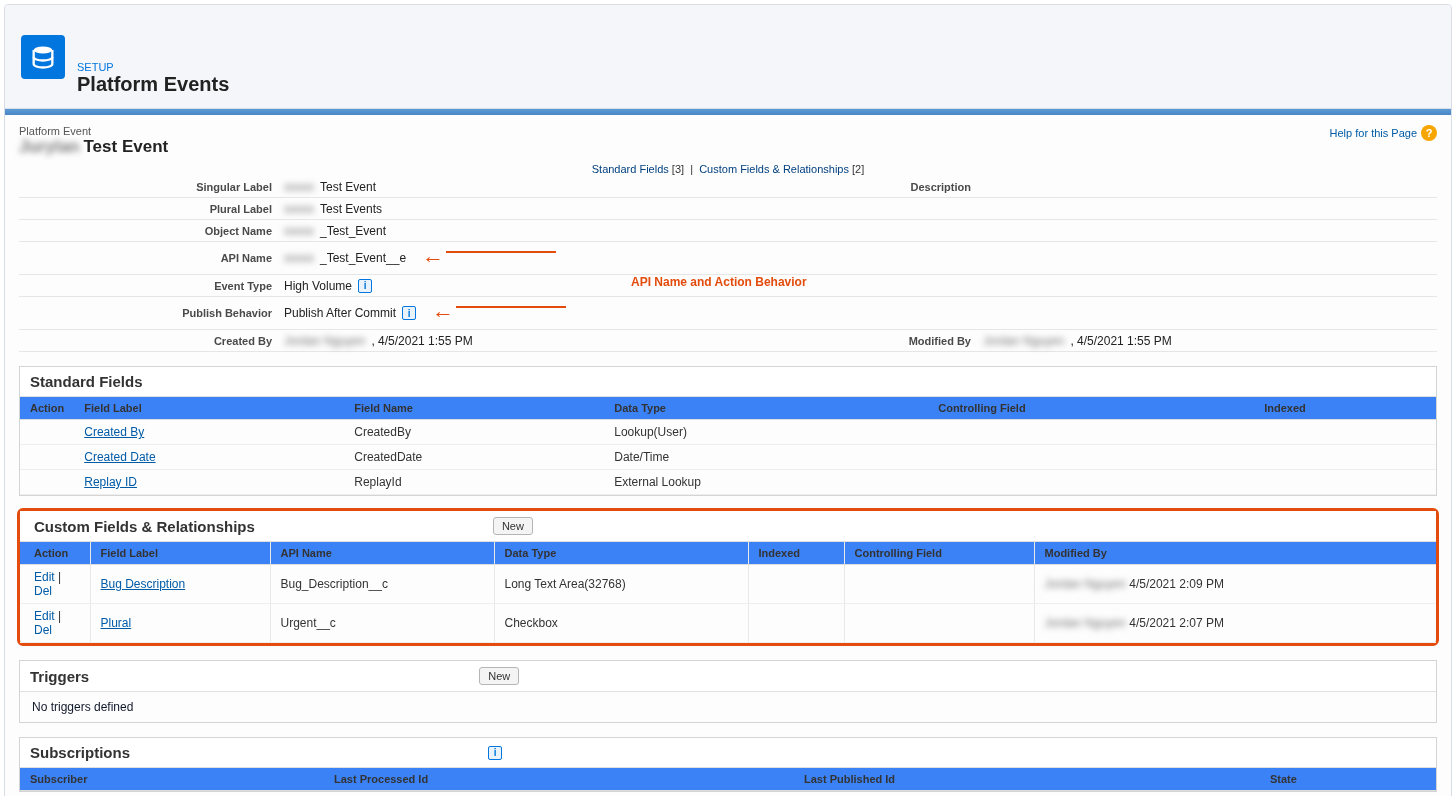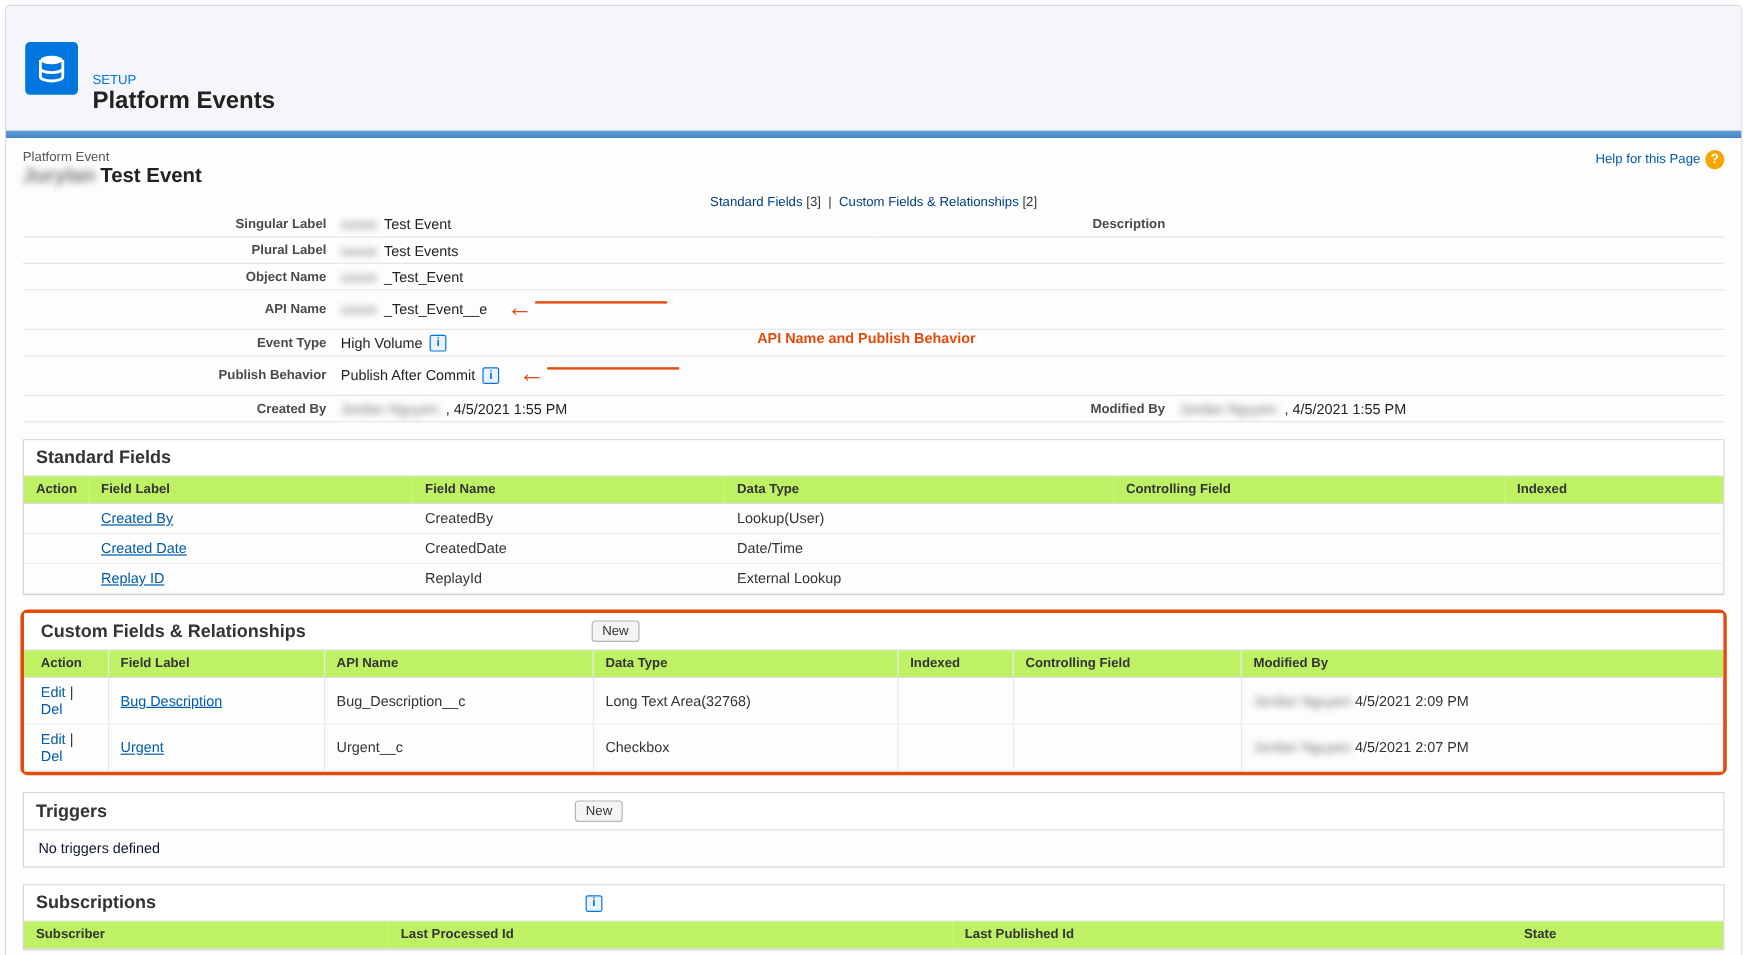--- a/index.html
+++ b/index.html
@@ -32,21 +32,21 @@
   .detail-value { font-size: 12px; color: #222; display: flex; align-items: center; gap: 6px; }
   .info-icon { width: 14px; height: 14px; border: 1px solid #0076de; background: #eaf3fb; color: #0076de; font-size: 10px; font-weight: 700; display: inline-flex; align-items: center; justify-content: center; border-radius: 2px; }
   .arrow { color: #e34c0d; font-size: 22px; margin-left: 10px; position: relative; top: -2px; }
   .arrow::before { content: '←'; font-weight: bold; }
   .arrow-line { display: inline-block; height: 2px; background: #e34c0d; width: 110px; vertical-align: middle; margin-left: -4px; position: relative; top: -6px; }
   .callout { color: #e34c0d; font-weight: 700; font-size: 12px; position: absolute; left: 612px; }
   .section-box { border: 1px solid #d4d4d4; margin: 14px 0 0; }
   .section-title { font-size: 15px; font-weight: 600; padding: 6px 10px; background: #fff; border-bottom: 1px solid #e0e0e0; display: flex; align-items: center; }
   .section-title .spacer { flex: 0 0 436px; }
   table.data { width: 100%; border-collapse: collapse; font-size: 12px; }
-  table.data th { background: #bef264; text-align: left; font-weight: 600; font-size: 11px; color: #333; padding: 5px 10px; border-bottom: 1px solid #ddd; }
+  table.data th { background: #3b82f6; text-align: left; font-weight: 600; font-size: 11px; color: #333; padding: 5px 10px; border-bottom: 1px solid #ddd; }
   table.data td { padding: 5px 10px; border-bottom: 1px solid #eee; vertical-align: middle; }
   table.data td a.link { color: #015ba7; text-decoration: underline; }
   table.data td .action-link { color: #015ba7; }
   .highlight-box { border: 3px solid #e34c0d; border-radius: 6px; margin: 12px -2px 0; padding: 0; }
   .highlight-box .section-box { border: none; margin: 0; }
   .highlight-box table.data th:first-child, .highlight-box table.data td:first-child { padding-left: 14px; }
   .highlight-box .section-title { padding-left: 14px; }
   .inner-highlight table.data td, .inner-highlight table.data th { border-left: 1px solid #e8e8e8; }
   .inner-highlight table.data td:first-child, .inner-highlight table.data th:first-child { border-left: none; }
   .empty { padding: 8px 12px; font-size: 12px; color: #0f172a; }
@@ -140,21 +140,21 @@
       </div>
       <div class="detail-row rel">
         <div class="detail-col">
             <div class="detail-label">Event Type</div>
             <div class="detail-value">
               <span>High Volume</span>
               <span class="info-icon">i</span>
             </div>
           </div>
         <div class="detail-col"></div>
-        <div class="callout">API Name and Publish Behavior</div>
+        <div class="callout">API Name and Action Behavior</div>
       </div>
       <div class="detail-row">
         <div class="detail-col">
             <div class="detail-label">Publish Behavior</div>
             <div class="detail-value">
               <span>Publish After Commit</span>
               <span class="info-icon">i</span>
               <span class="arrow"></span>
               <span class="arrow-line"></span>
             </div>
@@ -247,21 +247,21 @@
               <td><a class="action-link">Edit</a> | <a class="action-link">Del</a></td>
               <td><a class="link">Bug Description</a></td>
               <td>Bug_Description__c</td>
               <td>Long Text Area(32768)</td>
               <td></td>
                 <td></td>
               <td><span class="blurred">Jordan Nguyen</span> <span>4/5/2021 2:09 PM</span></td>
             </tr>
             <tr>
               <td><a class="action-link">Edit</a> | <a class="action-link">Del</a></td>
-              <td><a class="link">Urgent</a></td>
+              <td><a class="link">Plural</a></td>
               <td>Urgent__c</td>
               <td>Checkbox</td>
               <td></td>
                 <td></td>
               <td><span class="blurred">Jordan Nguyen</span> <span>4/5/2021 2:07 PM</span></td>
             </tr>
           </tbody>
         </table>
       </div>
     </div>

